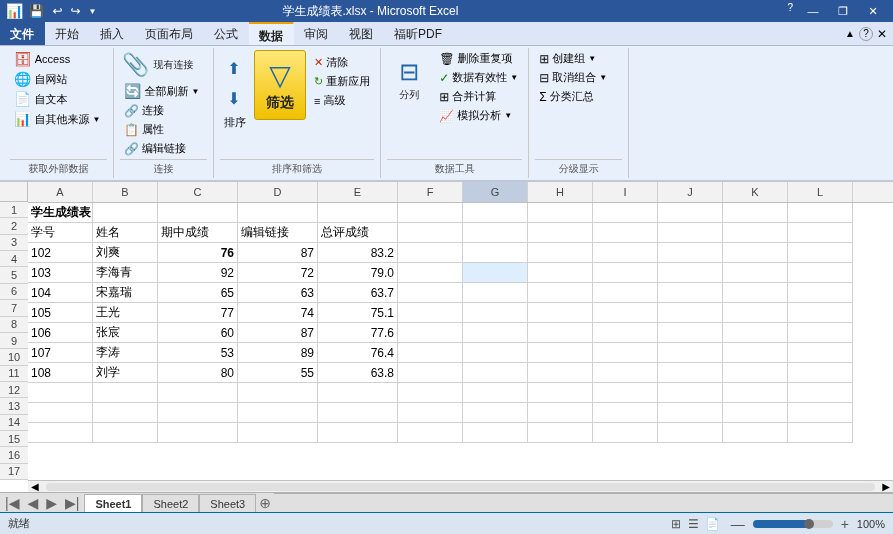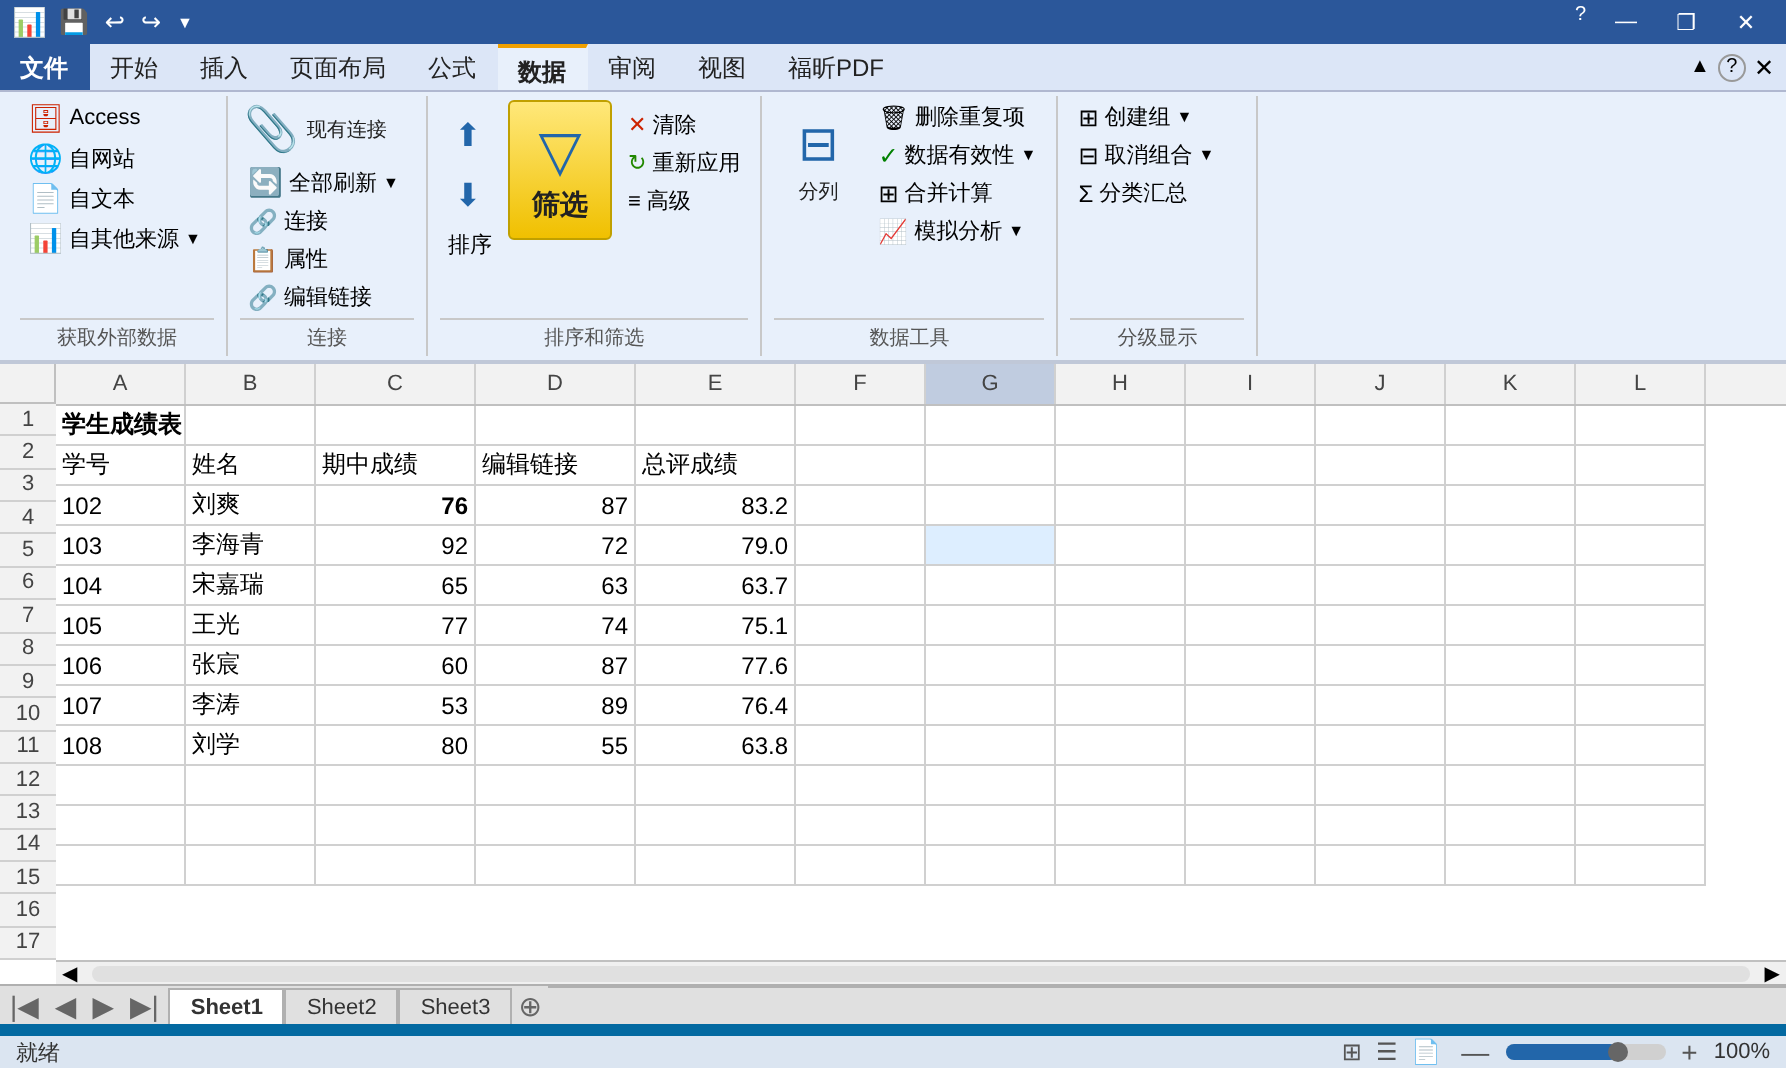--- a/index.html
+++ b/index.html
@@ -89,21 +89,21 @@
     .sheet-tab {
       padding: 0 10px; height: 18px; line-height: 18px; cursor: pointer; font-size: 11px;
       border: 1px solid #b0b0b0; border-bottom: none; background: #e0e0e0; color: #333;
     }
     .sheet-tab.active { background: white; font-weight: bold; }
     .sheet-tab-add { cursor: pointer; font-size: 14px; color: #666; padding: 0 3px; }
 
     
     .status-bar {
       display: flex; align-items: center; justify-content: space-between;
-      background: #dbe5f1; border-top: 6px solid #0369a1; height: 22px; padding: 0 8px;
+      background: #dbe5f1; border-top: 1px solid #0369a1; height: 22px; padding: 0 8px;
       font-size: 11px; color: #333;
     }
     .status-right { display: flex; align-items: center; gap: 8px; }
     .zoom-level { font-size: 11px; }
     .view-btns { display: flex; gap: 3px; }
     .view-btn { cursor: pointer; font-size: 12px; color: #555; padding: 0 2px; }
 
     
     .h-scroll { height: 12px; background: #f0f0f0; border-top: 1px solid #c0c0c0; display: flex; align-items: center; }
     .scroll-track { flex: 1; height: 8px; background: #e0e0e0; border-radius: 4px; margin: 0 4px; }
@@ -131,20 +131,21 @@
 
   <div class="title-bar">
     <div class="title-bar-left">
       <span style="font-size:14px;">📊</span>
       <div class="quick-access">
         <span class="qa-btn">💾</span>
         <span class="qa-btn">↩</span>
         <span class="qa-btn">↪</span>
         <span class="qa-btn" style="font-size:8px;">▼</span>
       </div>
+      <span style="margin-left:180px; font-size:12px;">学生成绩表.xlsx - Microsoft Excel</span>
     </div>
     <div class="title-bar-right">
       <span style="font-size:10px; color:white; margin-right:4px;">?</span>
       <span class="title-btn">—</span>
       <span class="title-btn">❐</span>
       <span class="title-btn close">✕</span>
     </div>
   </div>
 
   <div class="ribbon-tabs">

